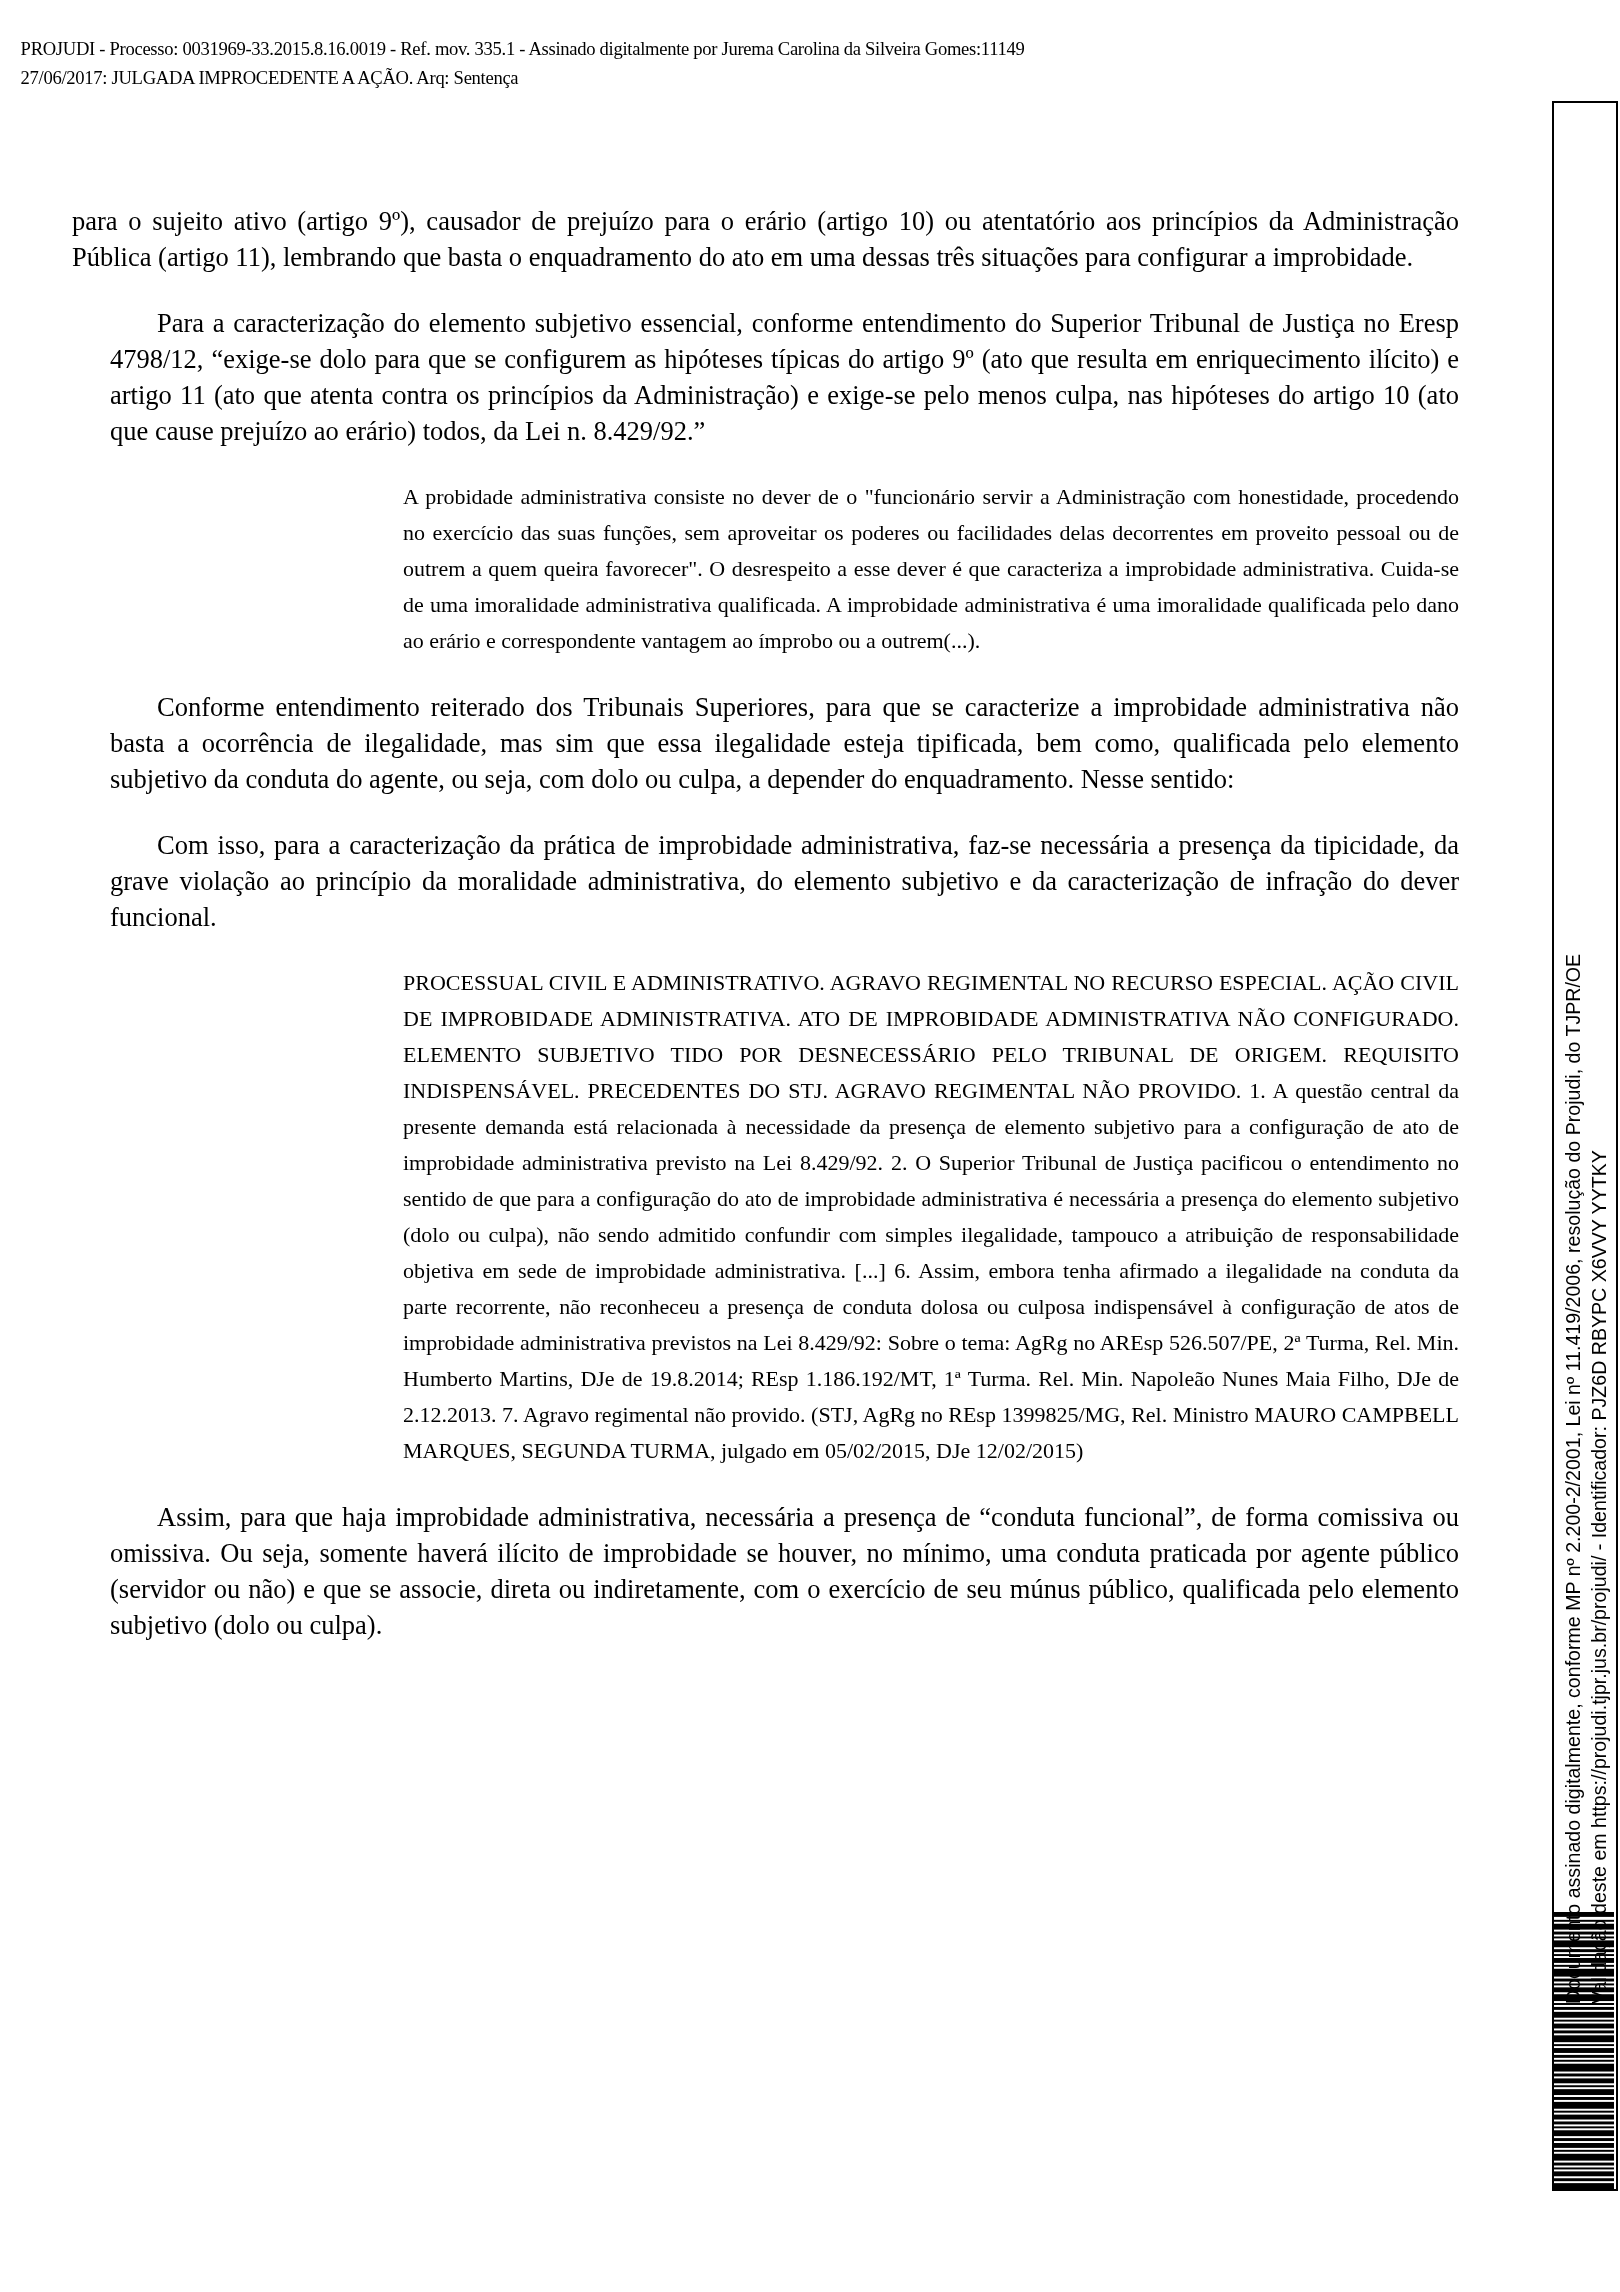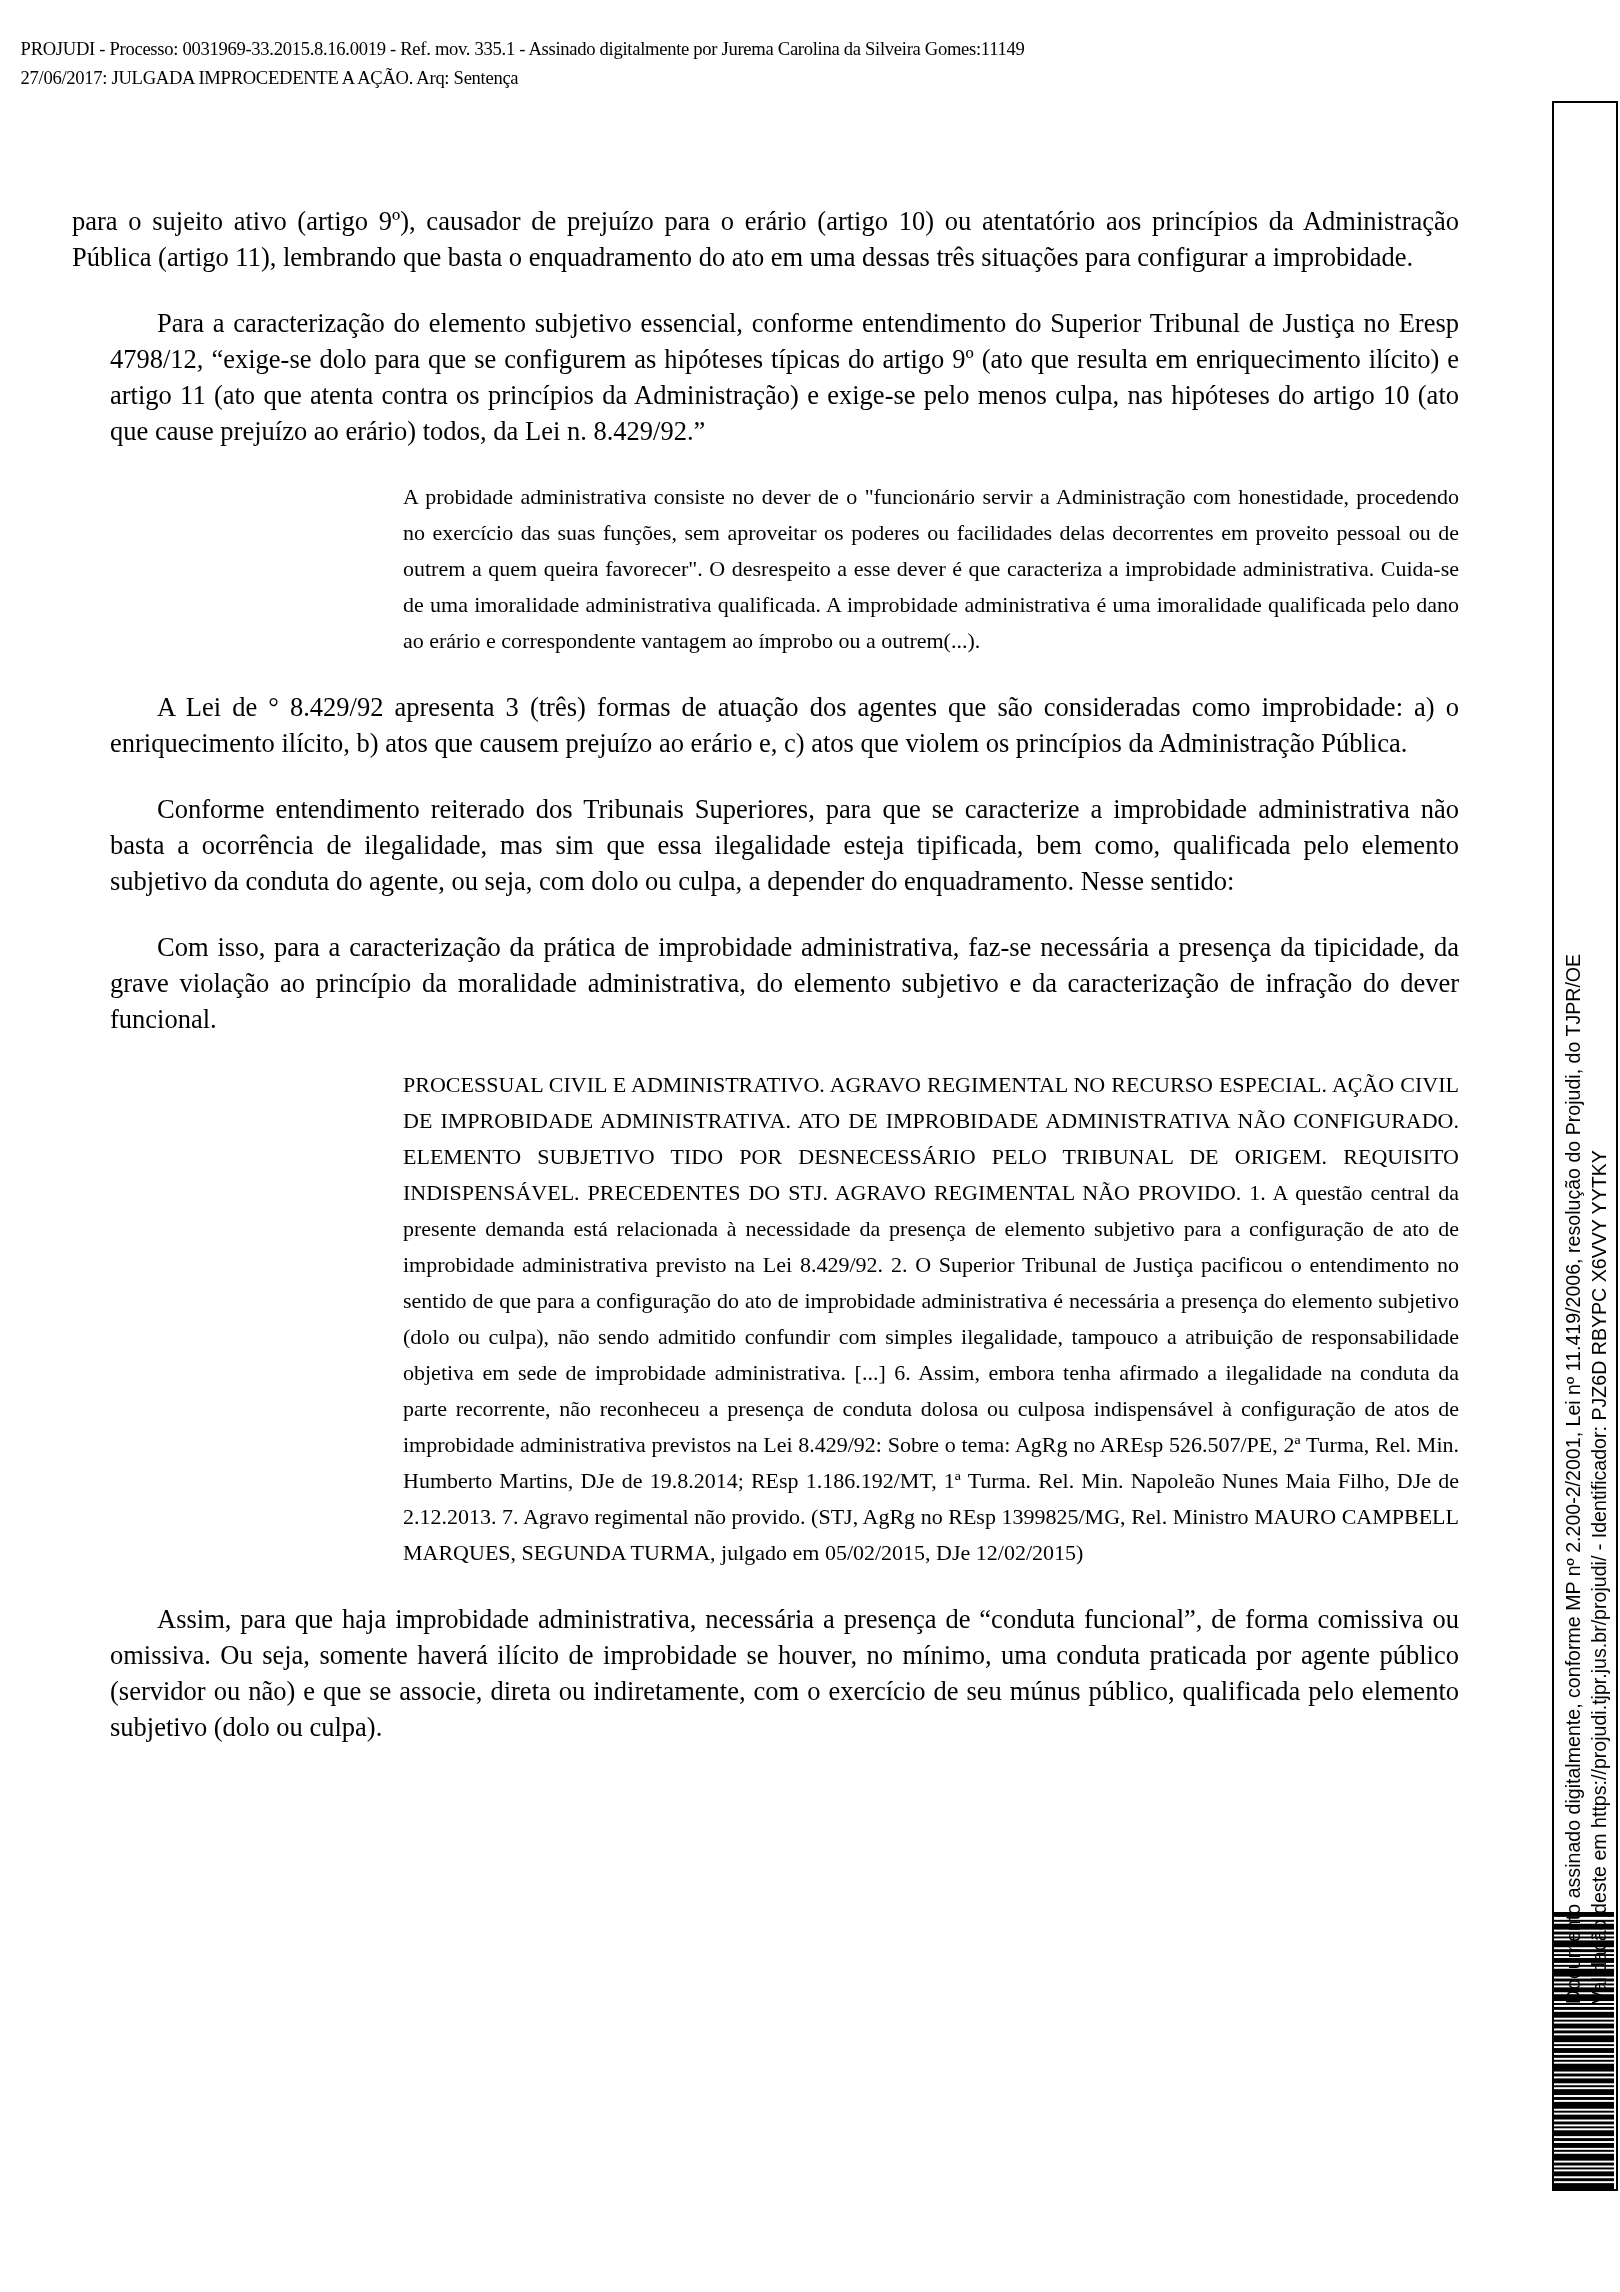--- a/index.html
+++ b/index.html
@@ -56,21 +56,20 @@
 
 <div class="doc-header">
   <div>PROJUDI - Processo: 0031969-33.2015.8.16.0019 - Ref. mov. 335.1 - Assinado digitalmente por Jurema Carolina da Silveira Gomes:11149</div>
   <div>27/06/2017: JULGADA IMPROCEDENTE A AÇÃO. Arq: Sentença</div>
 </div>
 
 <div class="content">
   <p>para o sujeito ativo (artigo 9º), causador de prejuízo para o erário (artigo 10) ou atentatório aos princípios da Administração Pública (artigo 11), lembrando que basta o enquadramento do ato em uma dessas três situações para configurar a improbidade.</p>
   <p class="indent">Para a caracterização do elemento subjetivo essencial, conforme entendimento do Superior Tribunal de Justiça no Eresp 4798/12, “exige-se dolo para que se configurem as hipóteses típicas do artigo 9º (ato que resulta em enriquecimento ilícito) e artigo 11 (ato que atenta contra os princípios da Administração) e exige-se pelo menos culpa, nas hipóteses do artigo 10 (ato que cause prejuízo ao erário) todos, da Lei n. 8.429/92.”</p>
   <p class="quote">A probidade administrativa consiste no dever de o "funcionário servir a Administração com honestidade, procedendo no exercício das suas funções, sem aproveitar os poderes ou facilidades delas decorrentes em proveito pessoal ou de outrem a quem queira favorecer". O desrespeito a esse dever é que caracteriza a improbidade administrativa. Cuida-se de uma imoralidade administrativa qualificada. A improbidade administrativa é uma imoralidade qualificada pelo dano ao erário e correspondente vantagem ao ímprobo ou a outrem(...).</p>
-  <p class="indent">A Lei de ° 8.429/92 apresenta 3 (três) formas de atuação dos agentes que são consideradas como improbidade: a) o enriquecimento ilícito, b) atos que causem prejuízo ao erário e, c) atos que violem os princípios da Administração Pública.</p>
   <p class="indent">Conforme entendimento reiterado dos Tribunais Superiores, para que se caracterize a improbidade administrativa não basta a ocorrência de ilegalidade, mas sim que essa ilegalidade esteja tipificada, bem como, qualificada pelo elemento subjetivo da conduta do agente, ou seja, com dolo ou culpa, a depender do enquadramento. Nesse sentido:</p>
   <p class="indent">Com isso, para a caracterização da prática de improbidade administrativa, faz-se necessária a presença da tipicidade, da grave violação ao princípio da moralidade administrativa, do elemento subjetivo e da caracterização de infração do dever funcional.</p>
   <p class="quote">PROCESSUAL CIVIL E ADMINISTRATIVO. AGRAVO REGIMENTAL NO RECURSO ESPECIAL. AÇÃO CIVIL DE IMPROBIDADE ADMINISTRATIVA. ATO DE IMPROBIDADE ADMINISTRATIVA NÃO CONFIGURADO. ELEMENTO SUBJETIVO TIDO POR DESNECESSÁRIO PELO TRIBUNAL DE ORIGEM. REQUISITO INDISPENSÁVEL. PRECEDENTES DO STJ. AGRAVO REGIMENTAL NÃO PROVIDO. 1. A questão central da presente demanda está relacionada à necessidade da presença de elemento subjetivo para a configuração de ato de improbidade administrativa previsto na Lei 8.429/92. 2. O Superior Tribunal de Justiça pacificou o entendimento no sentido de que para a configuração do ato de improbidade administrativa é necessária a presença do elemento subjetivo (dolo ou culpa), não sendo admitido confundir com simples ilegalidade, tampouco a atribuição de responsabilidade objetiva em sede de improbidade administrativa. [...] 6. Assim, embora tenha afirmado a ilegalidade na conduta da parte recorrente, não reconheceu a presença de conduta dolosa ou culposa indispensável à configuração de atos de improbidade administrativa previstos na Lei 8.429/92: Sobre o tema: AgRg no AREsp 526.507/PE, 2ª Turma, Rel. Min. Humberto Martins, DJe de 19.8.2014; REsp 1.186.192/MT, 1ª Turma. Rel. Min. Napoleão Nunes Maia Filho, DJe de 2.12.2013. 7. Agravo regimental não provido. (STJ, AgRg no REsp 1399825/MG, Rel. Ministro MAURO CAMPBELL MARQUES, SEGUNDA TURMA, julgado em 05/02/2015, DJe 12/02/2015)</p>
   <p class="indent">Assim, para que haja improbidade administrativa, necessária a presença de “conduta funcional”, de forma comissiva ou omissiva. Ou seja, somente haverá ilícito de improbidade se houver, no mínimo, uma conduta praticada por agente público (servidor ou não) e que se associe, direta ou indiretamente, com o exercício de seu múnus público, qualificada pelo elemento subjetivo (dolo ou culpa).</p>
 </div>
 
 <div class="sidebar">
   <div class="sidebar-text">
     <div>Documento assinado digitalmente, conforme MP nº 2.200-2/2001, Lei nº 11.419/2006, resolução do Projudi, do TJPR/OE</div>
     <div>Validação deste em https://projudi.tjpr.jus.br/projudi/ - Identificador: PJZ6D RBYPC X6VVY YYTKY</div>

